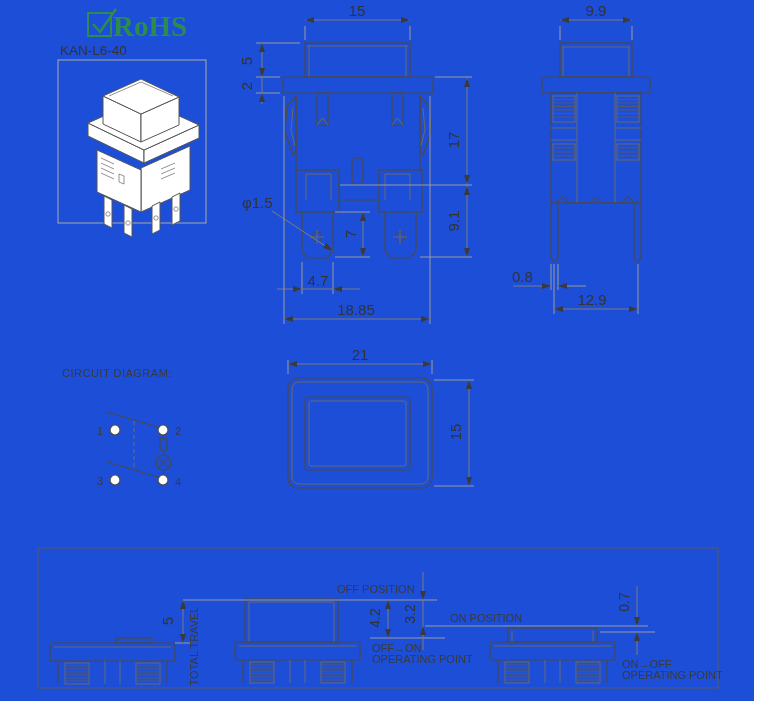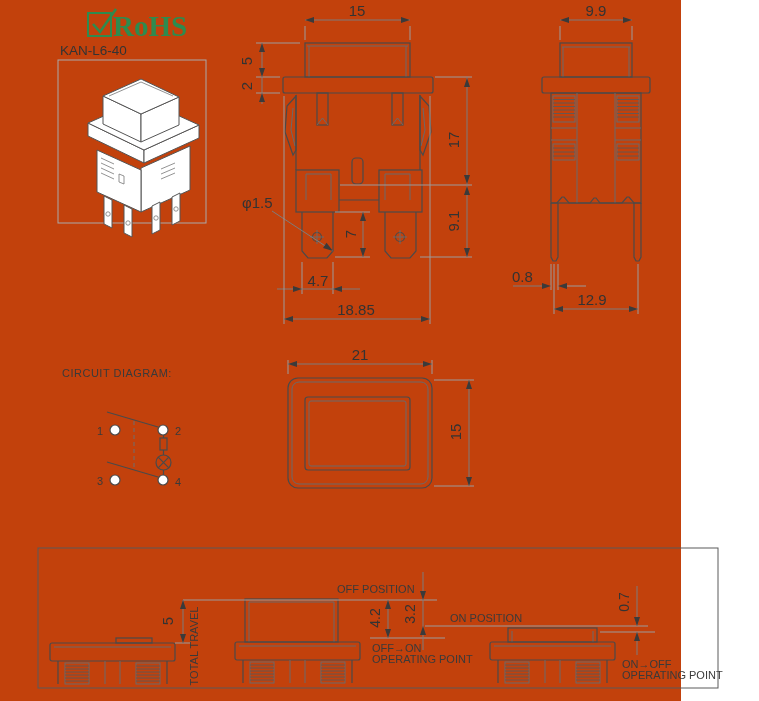--- a/index.html
+++ b/index.html
@@ -1,16 +1,16 @@
 <!DOCTYPE html>
 <html><head>
 <meta charset="utf-8">
 <style>
   html,body{margin:0;padding:0;background:#ffffff;}
-  .page{position:relative;width:681px;height:701px;background:#c2410c;font-family:"Liberation Sans",sans-serif;}
+  .page{position:relative;width:754px;height:701px;background:#1d4ed8;font-family:"Liberation Sans",sans-serif;}
   svg{display:block;}
   .obj{stroke:#4a4a4a;stroke-width:1.2;fill:none;}
   .objw{stroke:#4a4a4a;stroke-width:1.2;fill:#ffffff;}
   .thin{stroke:#6a6a6a;stroke-width:1;fill:none;}
   .dim{stroke:#7d7d7d;stroke-width:1;fill:none;}
   .ext{stroke:#9c9c9c;stroke-width:1;fill:none;}
   .hatch{stroke:#5a5a5a;stroke-width:0.9;fill:none;}
   .dash{stroke:#6f6f6f;stroke-width:1;fill:none;stroke-dasharray:4 3;}
   .arr{fill:#3a3a3a;stroke:none;}
   .t15{font:15px "Liberation Sans",sans-serif;fill:#333;}

